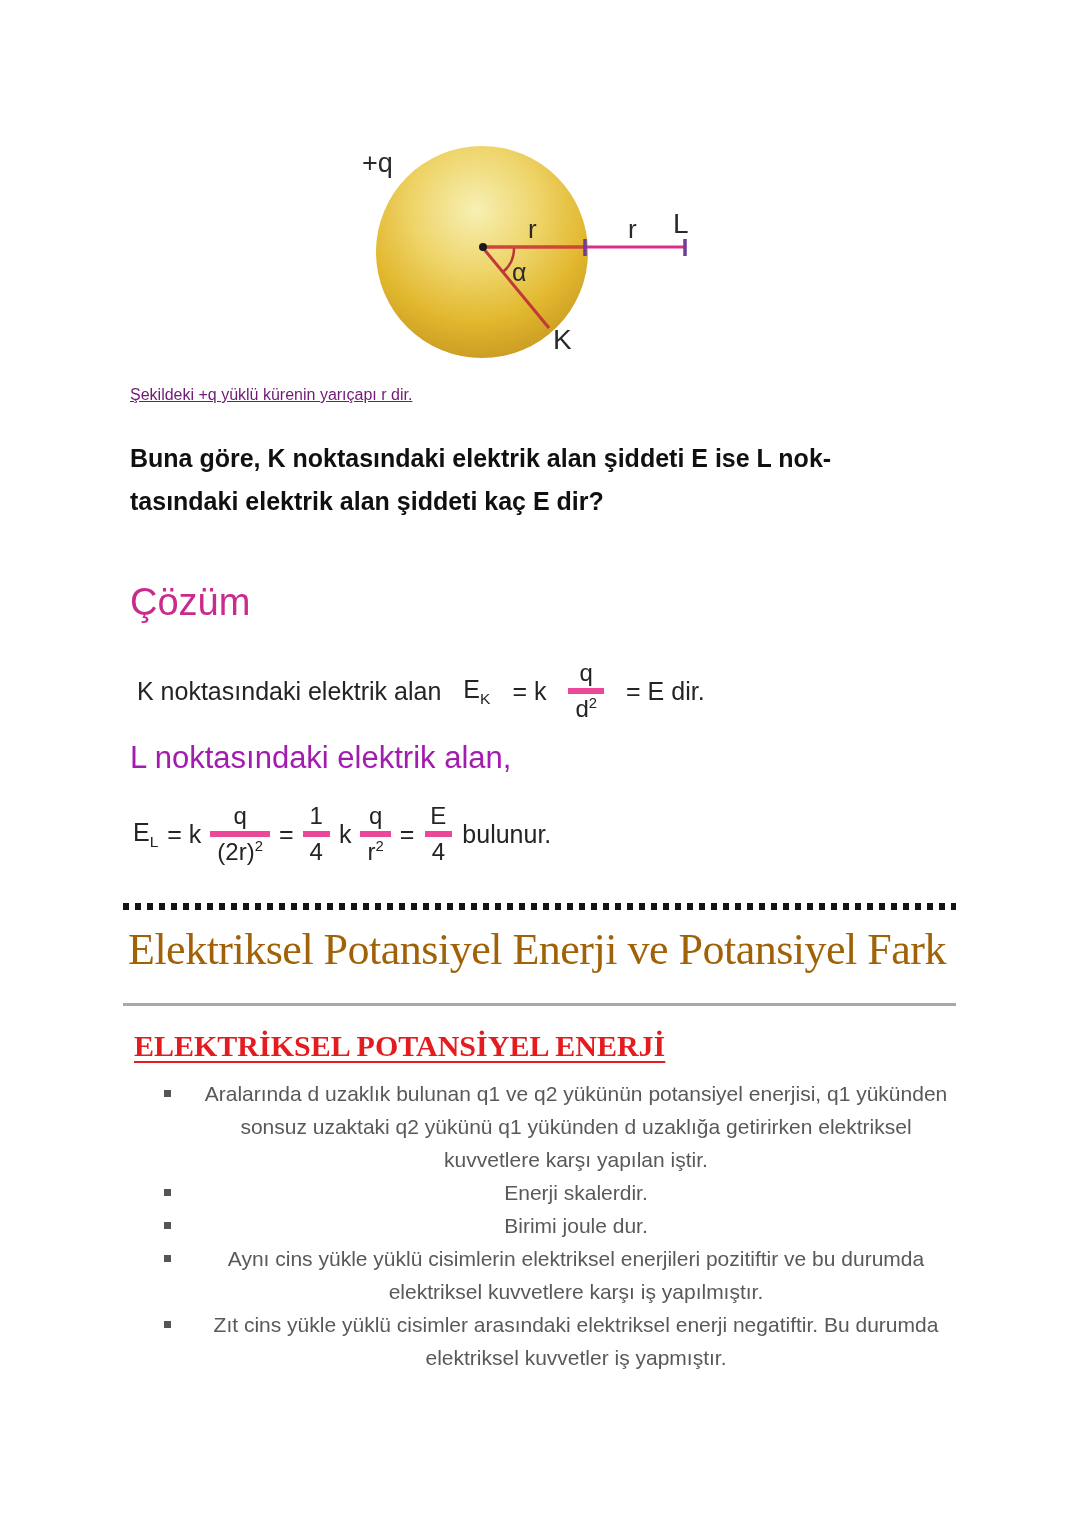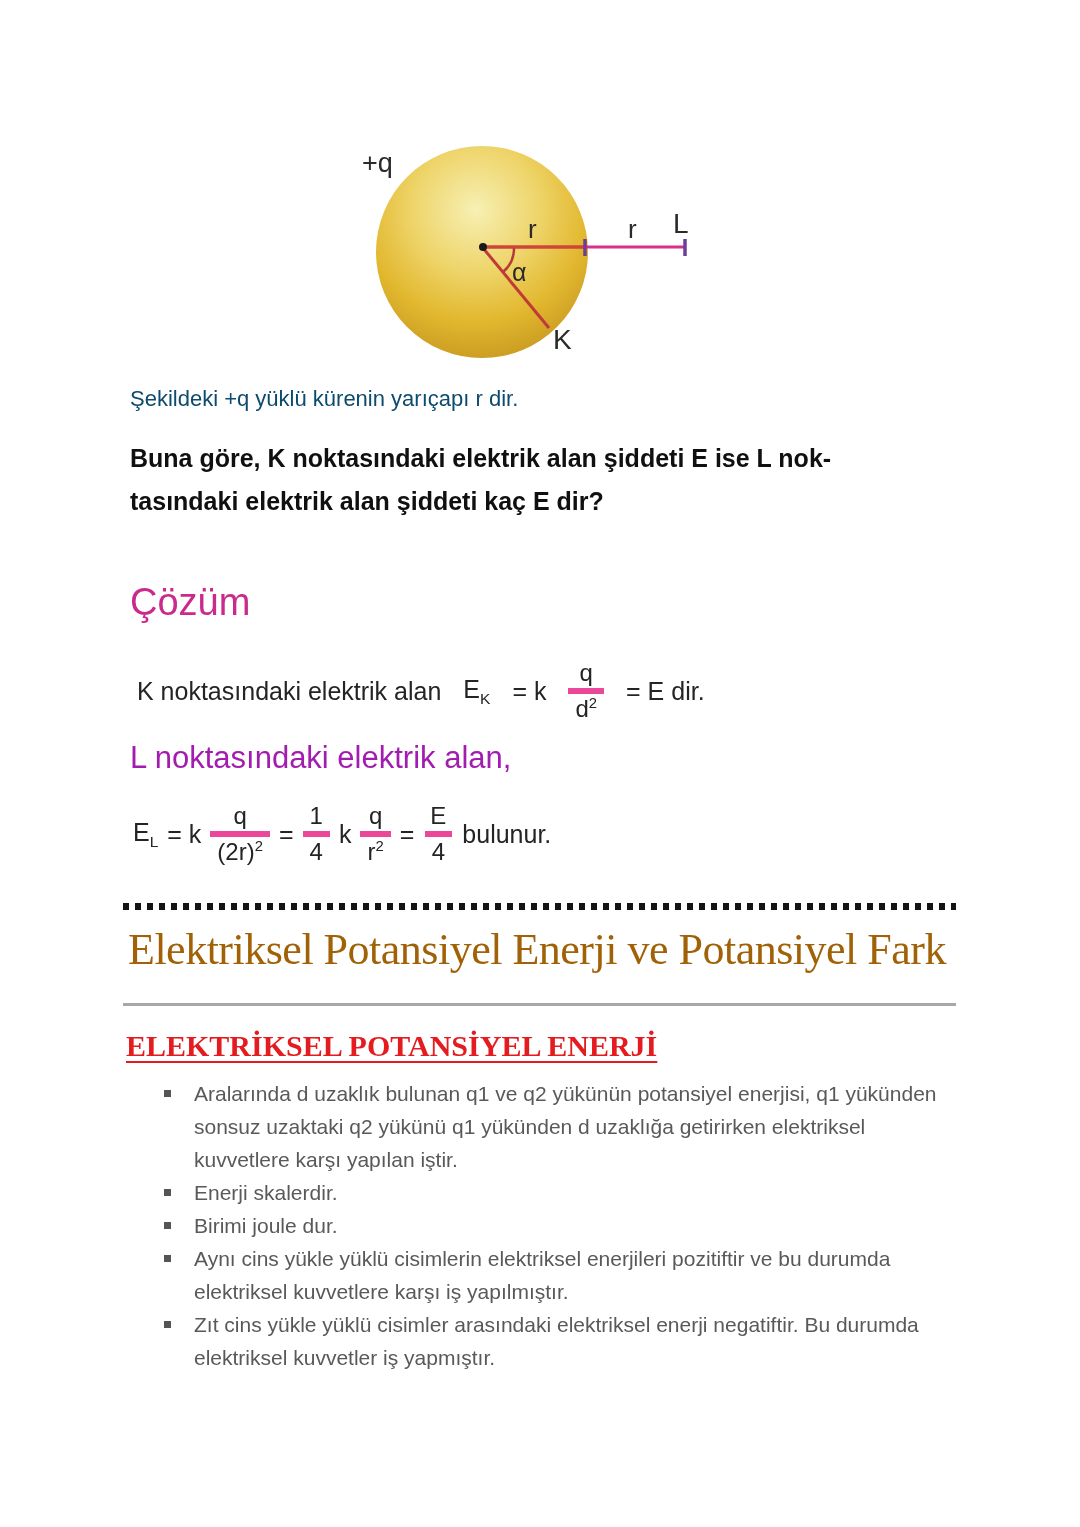--- a/index.html
+++ b/index.html
@@ -14,21 +14,21 @@
   }
   .abs { position: absolute; }
 
   
   .diagram-svg { left: 0; top: 0; }
   .svg-label { font-family: "Liberation Sans", sans-serif; fill: #2a2a2a; }
 
   
   .statement {
     left: 130px; top: 386px;
-    font-size: 22px; color: #0c4a6e;
+    font-size: 16px; color: #701a75; text-decoration: underline;
   }
   .question {
     left: 130px; top: 437px;
     font-size: 25px; font-weight: bold; color: #101010;
     line-height: 43px;
   }
 
   
   .cozum-heading {
     left: 130px; top: 581px;
@@ -65,36 +65,37 @@
   }
 
   
   .section-title {
     left: 128px; top: 924px;
     font-family: "Liberation Serif", serif;
     font-size: 44px; font-weight: 400; color: #a16207;
     letter-spacing: -0.5px;
   }
   .sub-heading {
-    left: 126px; top: 1029px;
+    left: 134px; top: 1029px;
     font-family: "Liberation Serif", serif;
     font-size: 30px; font-weight: bold; color: #e41c20;
     text-decoration: underline;
     text-decoration-thickness: 2px;
     text-underline-offset: 5px;
   }
   .bullet-list {
     left: 158px; top: 1077px; width: 800px;
     list-style: none;
   }
   .bullet-list li {
     position: relative;
     padding-left: 36px;
     font-size: 21px; color: #595959;
     line-height: 33px;
+    text-align: center;
   }
   .bullet-marker {
     position: absolute;
     left: 6px; top: 13px;
     width: 7px; height: 7px;
     background: #555555;
   }
 </style>
 </head>
 <body>

